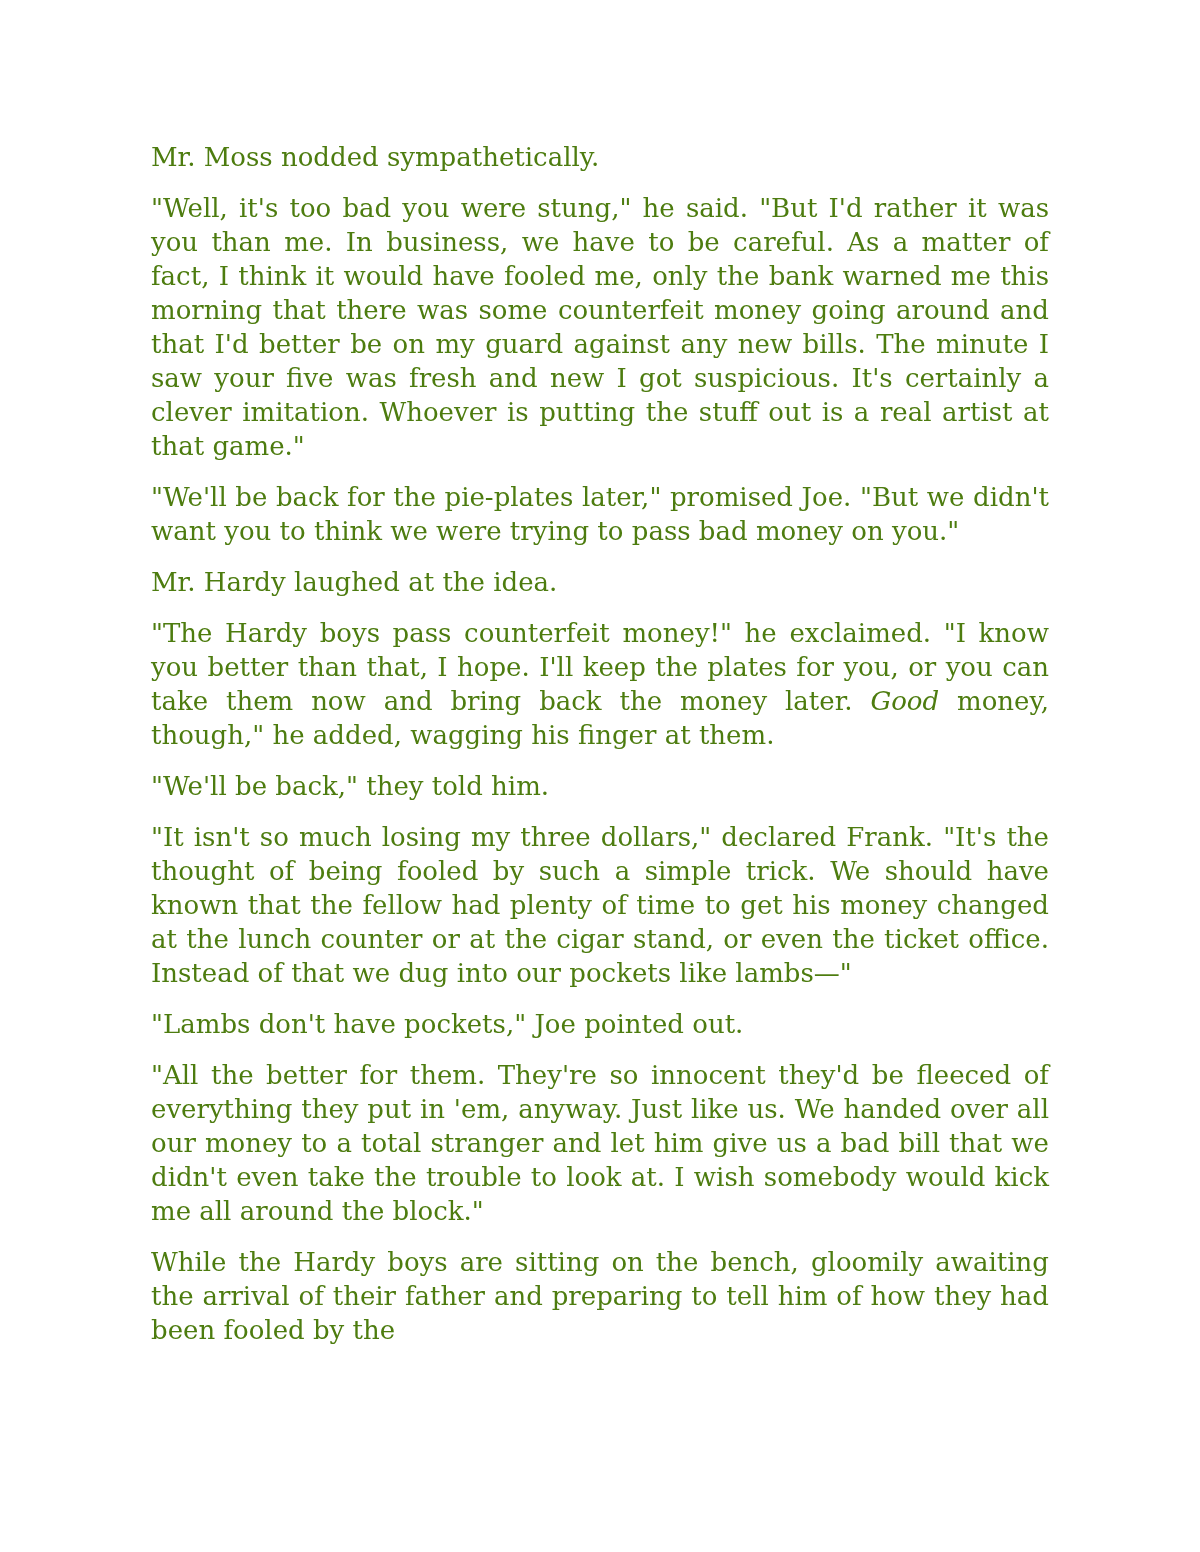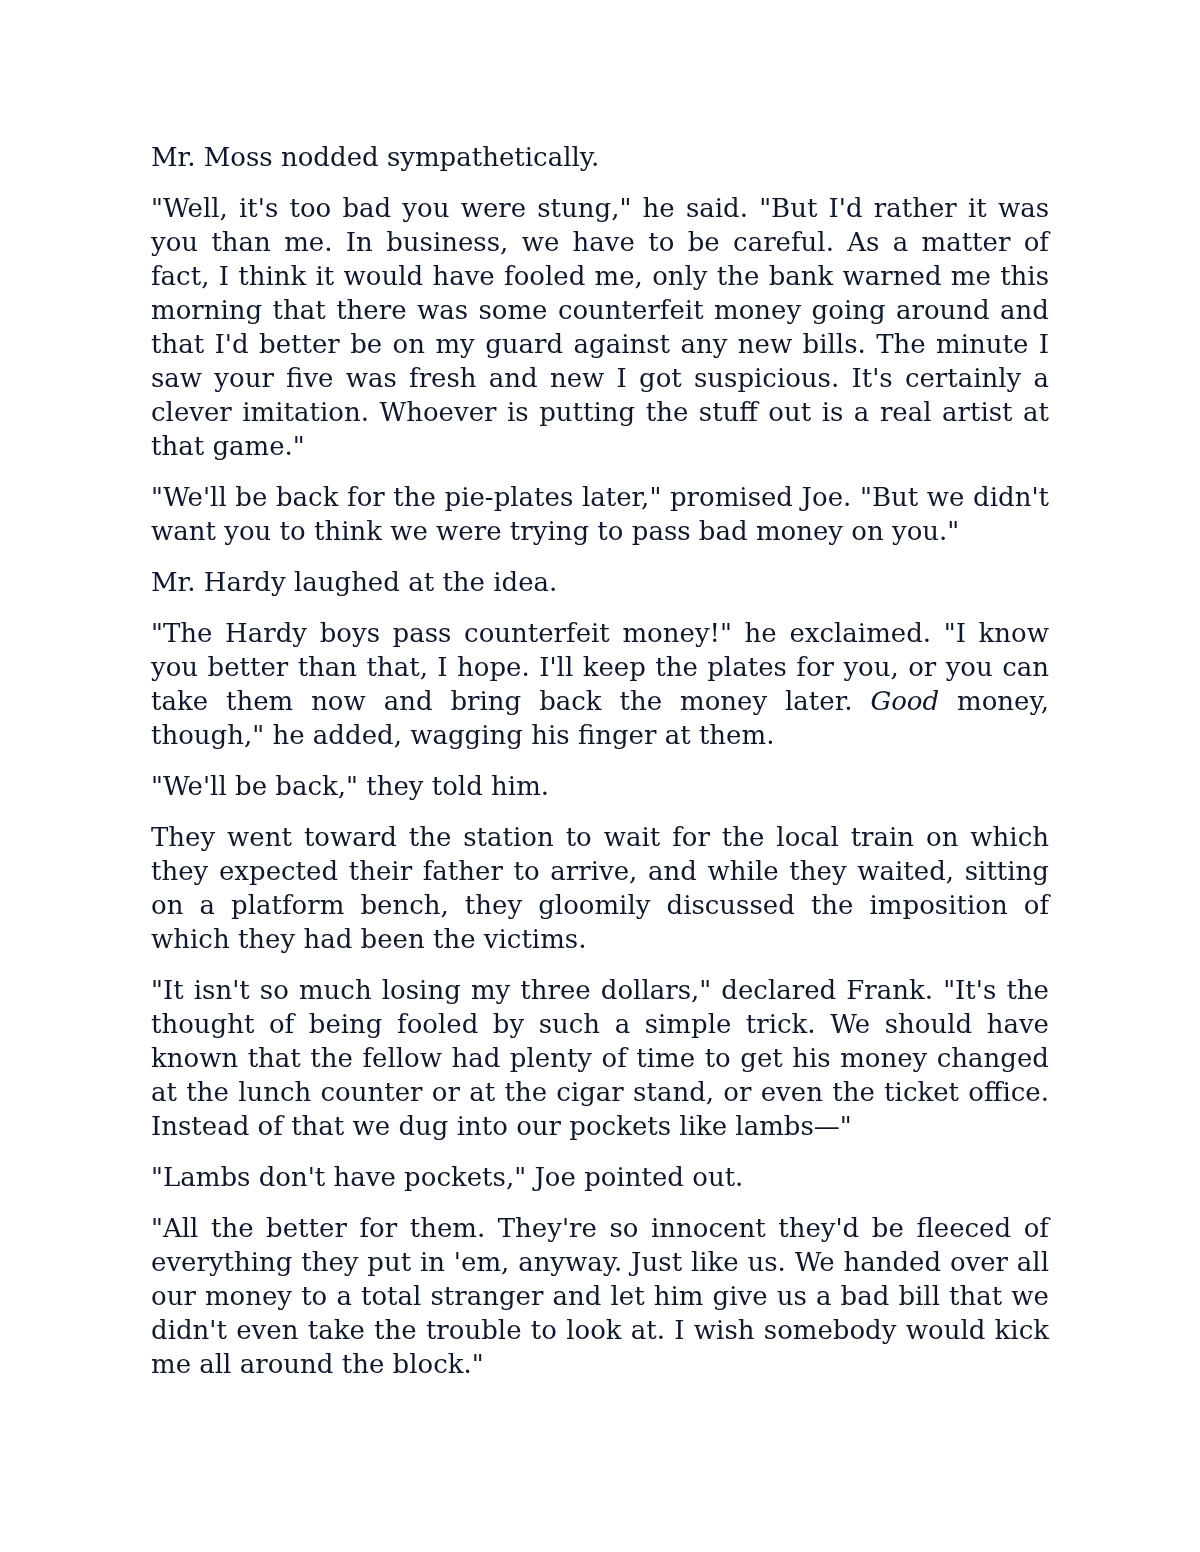--- a/index.html
+++ b/index.html
@@ -16,21 +16,21 @@
     overflow: hidden;
   }
   .text-block {
     position: absolute;
     left: 151px;
     top: 140px;
     width: 898px;
     font-family: "DejaVu Serif", serif;
     font-size: 26px;
     line-height: 34px;
-    color: #0f172a;
+    color: #4d7c0f;
     text-align: justify;
     text-justify: inter-word;
   }
   .text-block p {
     margin: 0 0 17px 0;
     padding: 0;
   }
   .text-block i {
     font-style: italic;
   }
@@ -39,18 +39,18 @@
 <body>
 
 <main class="page">
   <article class="text-block">
       <p>Mr. Moss nodded sympathetically.</p>
       <p>"Well, it's too bad you were stung," he said. "But I'd rather it was you than me. In business, we have to be careful. As a matter of fact, I think it would have fooled me, only the bank warned me this morning that there was some counterfeit money going around and that I'd better be on my guard against any new bills. The minute I saw your five was fresh and new I got suspicious. It's certainly a clever imitation. Whoever is putting the stuff out is a real artist at that game."</p>
       <p>"We'll be back for the pie-plates later," promised Joe. "But we didn't want you to think we were trying to pass bad money on you."</p>
       <p>Mr. Hardy laughed at the idea.</p>
       <p>"The Hardy boys pass counterfeit money!" he exclaimed. "I know you better than that, I hope. I'll keep the plates for you, or you can take them now and bring back the money later. <i>Good</i> money, though," he added, wagging his finger at them.</p>
       <p>"We'll be back," they told him.</p>
-      <p>They went toward the station to wait for the local train on which they expected their father to arrive, and while they waited, sitting on a platform bench, they gloomily discussed the imposition of which they had been the victims.</p>
       <p>"It isn't so much losing my three dollars," declared Frank. "It's the thought of being fooled by such a simple trick. We should have known that the fellow had plenty of time to get his money changed at the lunch counter or at the cigar stand, or even the ticket office. Instead of that we dug into our pockets like lambs—"</p>
       <p>"Lambs don't have pockets," Joe pointed out.</p>
       <p>"All the better for them. They're so innocent they'd be fleeced of everything they put in 'em, anyway. Just like us. We handed over all our money to a total stranger and let him give us a bad bill that we didn't even take the trouble to look at. I wish somebody would kick me all around the block."</p>
+      <p>While the Hardy boys are sitting on the bench, gloomily awaiting the arrival of their father and preparing to tell him of how they had been fooled by the</p>
     </article>
 </main>
 
 </body></html>

